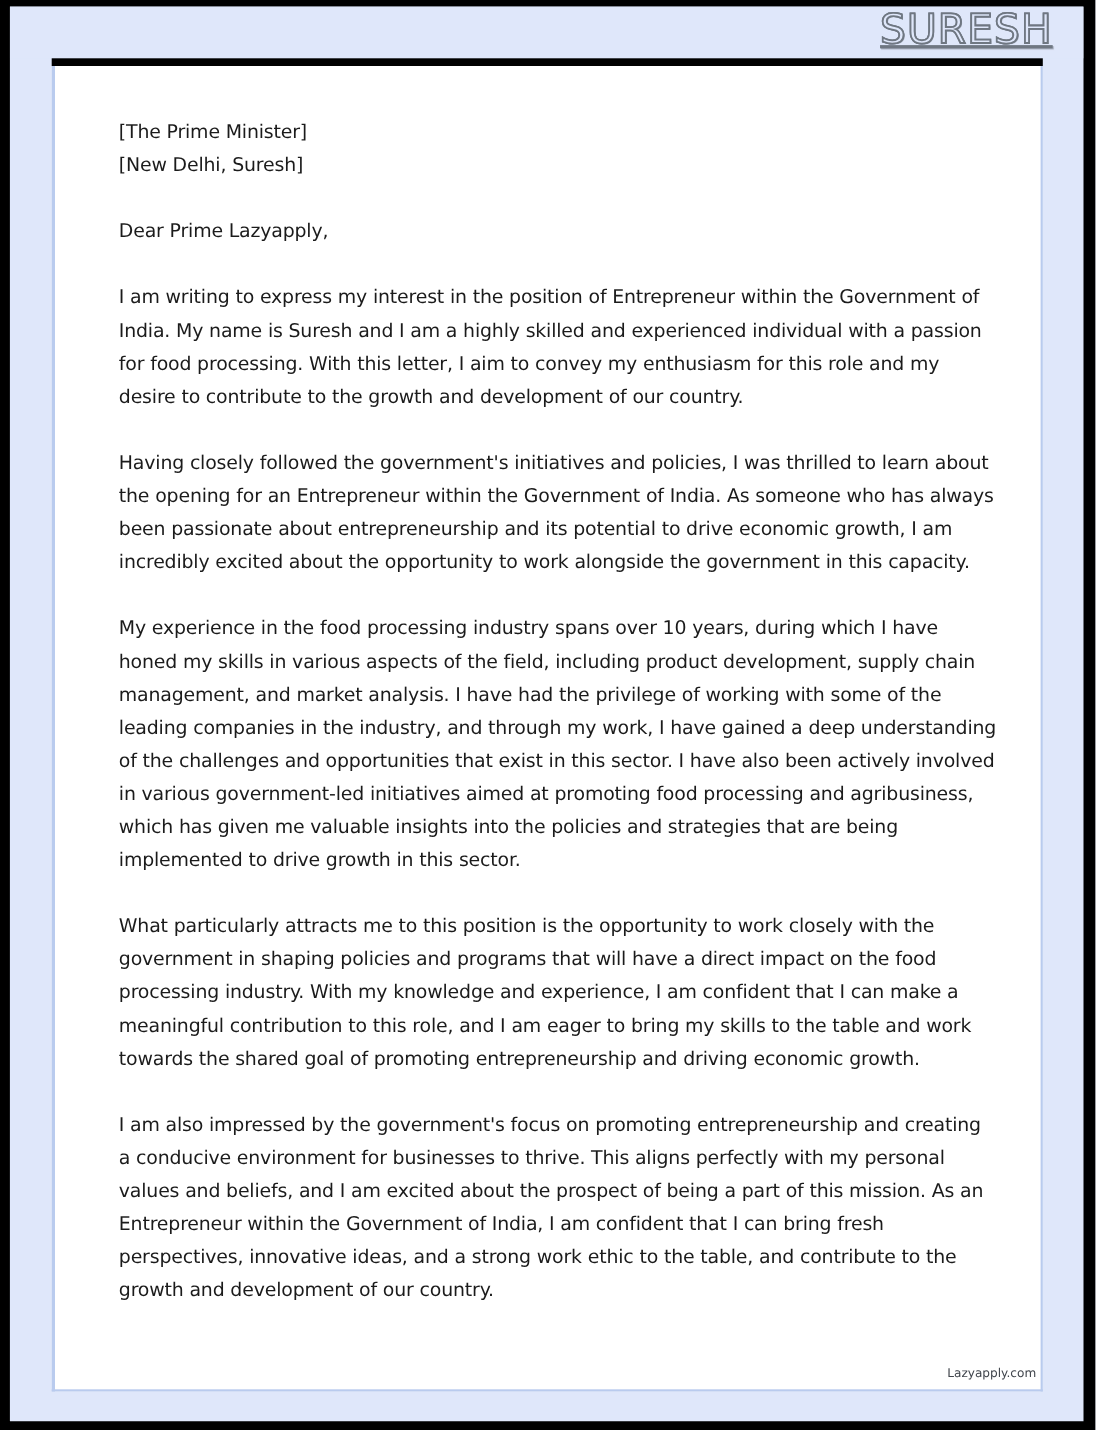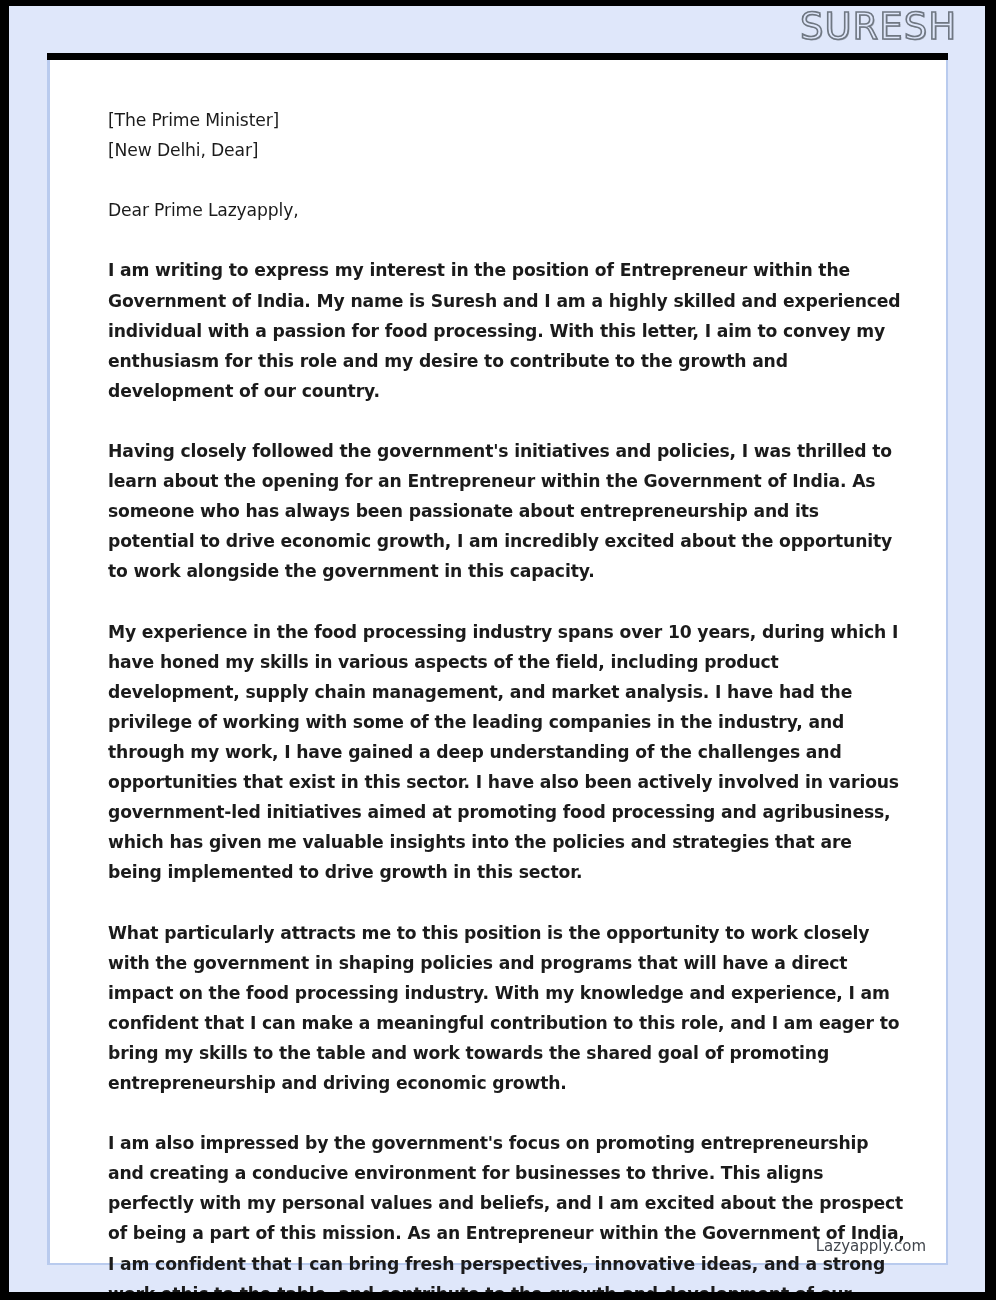--- a/index.html
+++ b/index.html
@@ -40,20 +40,21 @@
     top: -2px;
     font-family: "DejaVu Sans", sans-serif;
     font-size: 37px;
     font-weight: 400;
     letter-spacing: 1px;
     color: #dfe7fa;
     -webkit-text-stroke: 1.6px #6f7782;
     text-shadow: 1px 1px 0 rgba(120,128,140,0.55);
     line-height: 46px;
     white-space: nowrap;
+    text-decoration: underline;
   }
 
   
   .page-wrap {
     position: absolute;
     left: 38px;
     top: 47px;
     width: 901px;
     height: 1212px;
   }
@@ -87,29 +88,29 @@
     width: 798px;
     font-family: "DejaVu Sans", sans-serif;
     font-size: 17.2px;
     line-height: 30.1px;
     color: #1b1b1b;
     letter-spacing: -0.15px;
   }
   .addr-line { white-space: nowrap; }
   .blank-line { height: 30.1px; }
   .salutation { }
-  .para { margin: 0; font-weight: bold; }
+  .para { margin: 0; }
 
   
   .watermark {
     position: absolute;
-    right: 20px;
+    right: 4px;
     bottom: 8px;
     font-family: "DejaVu Sans", sans-serif;
-    font-size: 15px;
+    font-size: 11px;
     color: #40454c;
     letter-spacing: 0px;
     white-space: nowrap;
   }
 </style>
 </head>
 <body>
 
 <div class="screen">
 
@@ -118,21 +119,21 @@
   </div>
 
   <div class="page-wrap">
     <div class="page-topbar"></div>
 
     <div class="page">
 
       <div class="letter">
 
         <div class="addr-line">[The Prime Minister]</div>
-        <div class="addr-line">[New Delhi, Dear]</div>
+        <div class="addr-line">[New Delhi, Suresh]</div>
 
         <div class="blank-line"></div>
 
         <div class="salutation">Dear Prime Lazyapply,</div>
 
         <div class="blank-line"></div>
 
         <p class="para">I am writing to express my interest in the position of Entrepreneur within the Government of India. My name is Suresh and I am a highly skilled and experienced individual with a passion for food processing. With this letter, I aim to convey my enthusiasm for this role and my desire to contribute to the growth and development of our country.</p>
 
         <div class="blank-line"></div>

